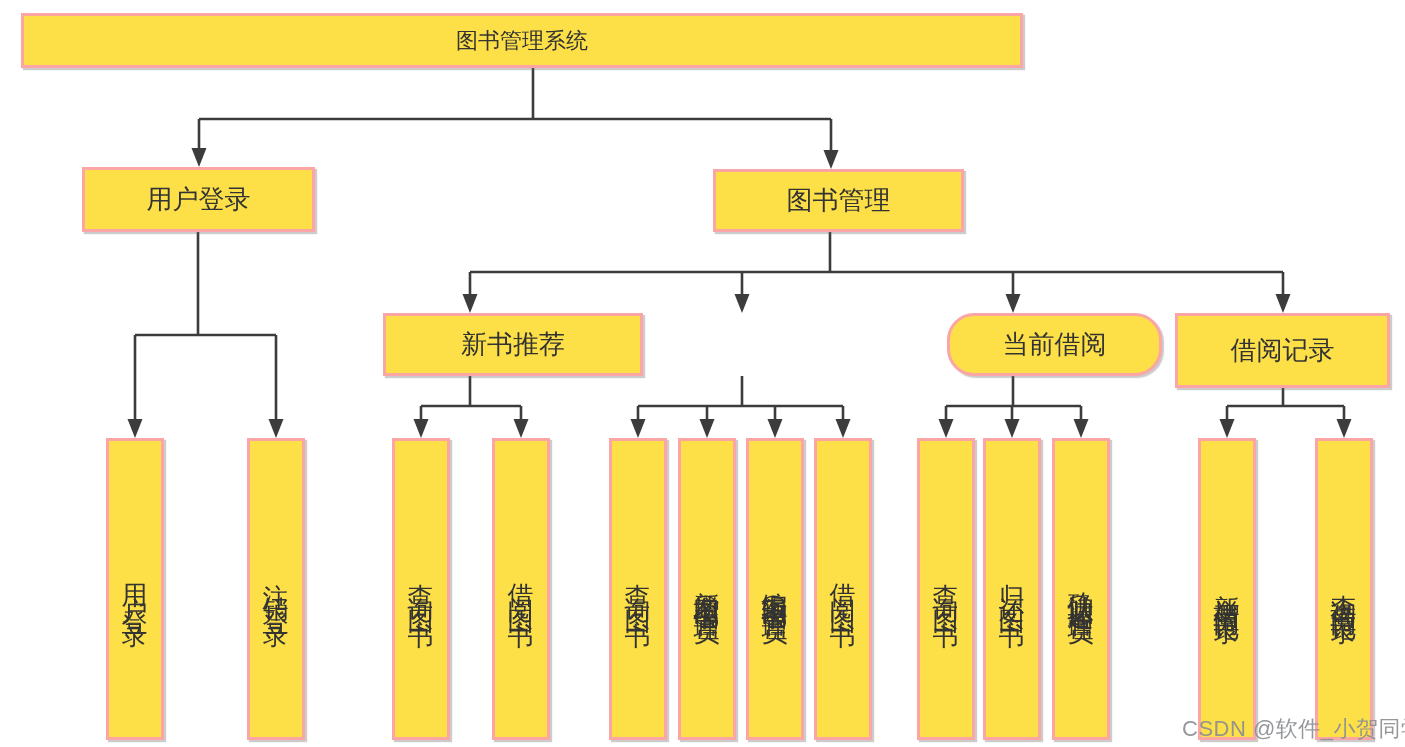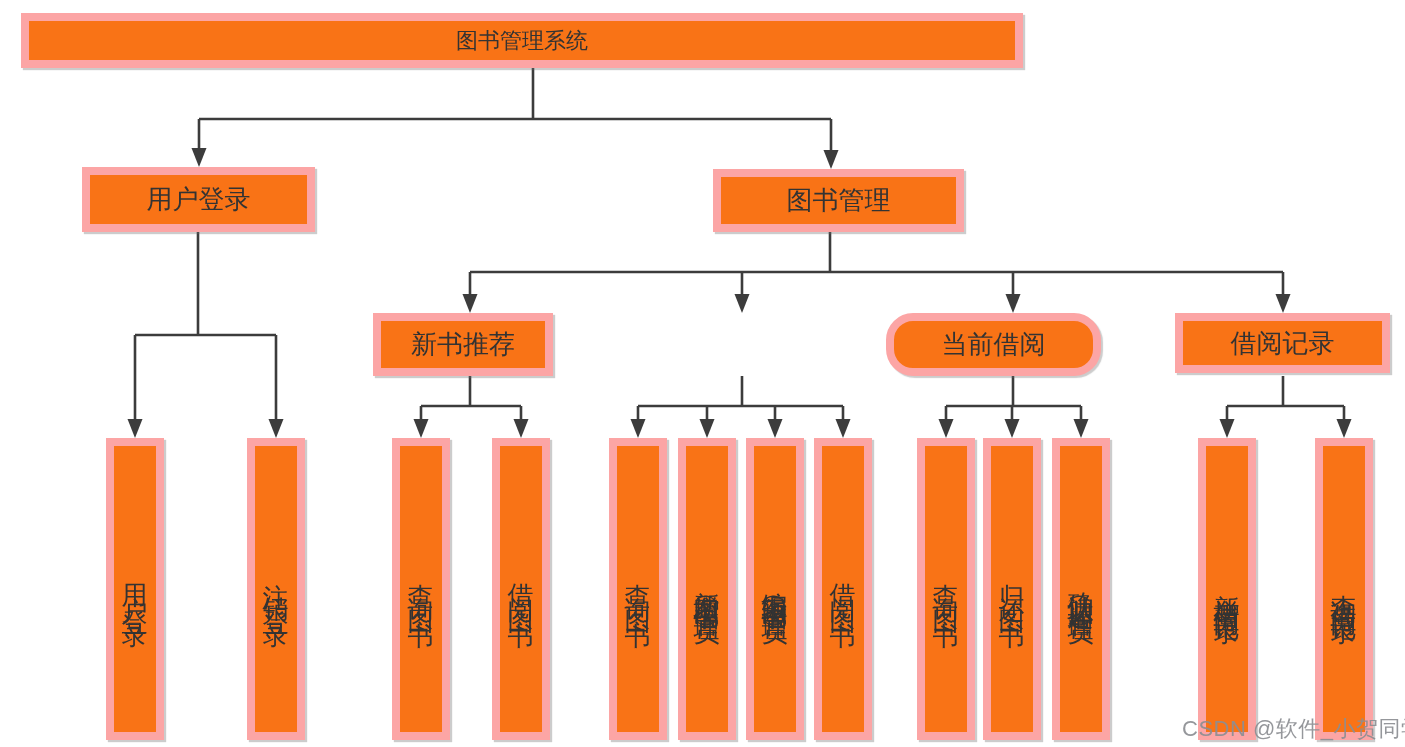--- a/index.html
+++ b/index.html
@@ -12,22 +12,22 @@
     overflow: hidden;
   }
   .stage svg.connectors {
     position: absolute;
     left: 0; top: 0;
     width: 1405px; height: 747px;
   }
   .box {
     position: absolute;
     box-sizing: border-box;
-    background: #f97316;
-    border: 8px solid #fca5a5;
+    background: #fde047;
+    border: 3px solid #fca5a5;
     color: #333333;
     display: flex;
     align-items: center;
     justify-content: center;
     text-align: center;
     box-shadow: 2px 2px 1px rgba(110,110,110,0.35);
     white-space: nowrap;
   }
   .root-box   { font-size: 22px; }
   .branch-box { font-size: 26px; }
@@ -92,23 +92,23 @@
     <path class="cline" d="M1283 376 V406 M1227 406 H1344 M1227 406 V420 M1344 406 V420"></path>
     <polygon class="ahead" points="1219.5,419 1234.5,419 1227,438"></polygon>
     <polygon class="ahead" points="1336.5,419 1351.5,419 1344,438"></polygon>
   </svg>
 
   <div class="box root-box" style="left:21px; top:13px; width:1002px; height:55px;">图书管理系统</div>
 
   <div class="box branch-box" style="left:82px; top:167px; width:233px; height:65px;">用户登录</div>
   <div class="box branch-box" style="left:713px; top:169px; width:251px; height:63px;">图书管理</div>
 
-  <div class="box branch-box" style="left:373px; top:313px; width:180px; height:63px;">新书推荐</div>
-  <div class="box branch-box" style="left:886px; top:313px; width:215px; height:63px;border-radius:27px;">当前借阅</div>
-  <div class="box branch-box" style="left:1175px; top:313px; width:215px; height:60px;font-family:Liberation Mono, monospace;">借阅记录</div>
+  <div class="box branch-box" style="left:383px; top:313px; width:260px; height:63px;">新书推荐</div>
+  <div class="box branch-box" style="left:947px; top:313px; width:215px; height:63px;border-radius:27px;">当前借阅</div>
+  <div class="box branch-box" style="left:1175px; top:313px; width:215px; height:75px;font-family:Liberation Mono, monospace;">借阅记录</div>
 
   <div class="box leaf" style="left:106px; top:438px; width:58px; height:302px;">用户登录</div>
   <div class="box leaf" style="left:247px; top:438px; width:58px; height:302px;">注销登录</div>
 
   <div class="box leaf" style="left:392px; top:438px; width:58px; height:302px;">查询图书</div>
   <div class="box leaf" style="left:492px; top:438px; width:58px; height:302px;">借阅图书</div>
 
   <div class="box leaf" style="left:609px; top:438px; width:58px; height:302px;">查询图书</div>
   <div class="box leaf dense" style="left:678px; top:438px; width:58px; height:302px;">新增图书（管理员）</div>
   <div class="box leaf dense" style="left:746px; top:438px; width:58px; height:302px;">编辑图书（管理员）</div>

